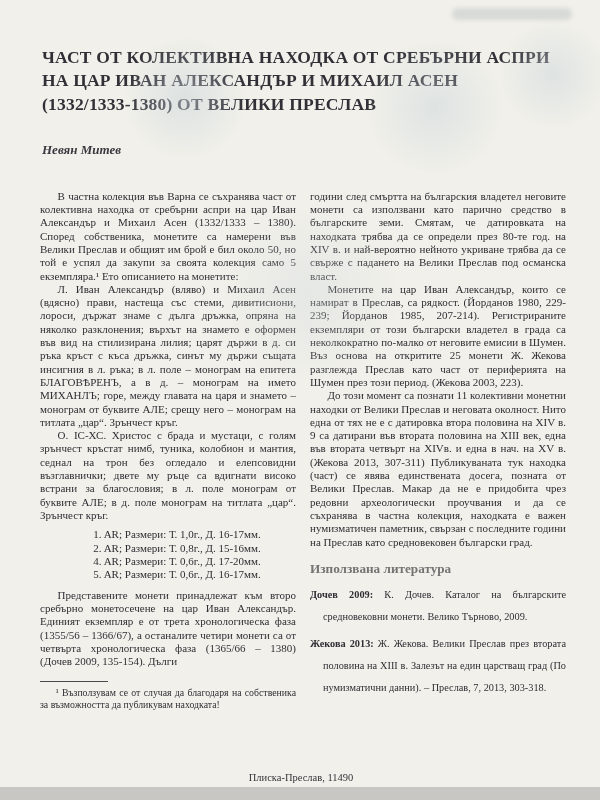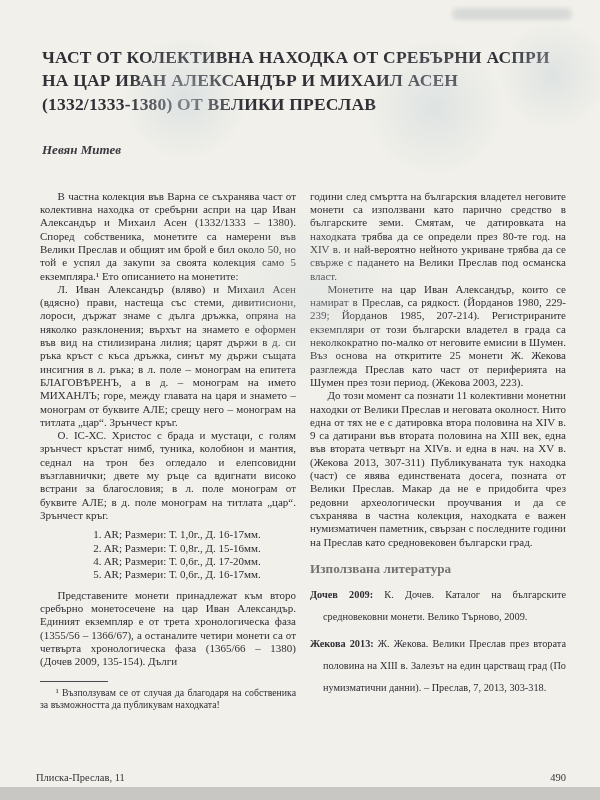--- a/index.html
+++ b/index.html
@@ -75,21 +75,21 @@
   .bib-entry {
     font-size: 10.3px; line-height: 22px;
     text-align: justify;
     padding-left: 13px; text-indent: -13px;
     margin-bottom: 5px;
   }
   .bib-label { font-weight: bold; }
   .footer {
     position: absolute; left: 0; bottom: 17px;
     width: 100%;
-    display: flex; justify-content: space-between;
+    display: flex; justify-content: center;
     box-sizing: border-box;
     padding: 0 34px 0 36px;
     font-size: 10.5px;
     color: #35343a;
   }
 </style>
 </head>
 <body>
 
 <div class="page">

